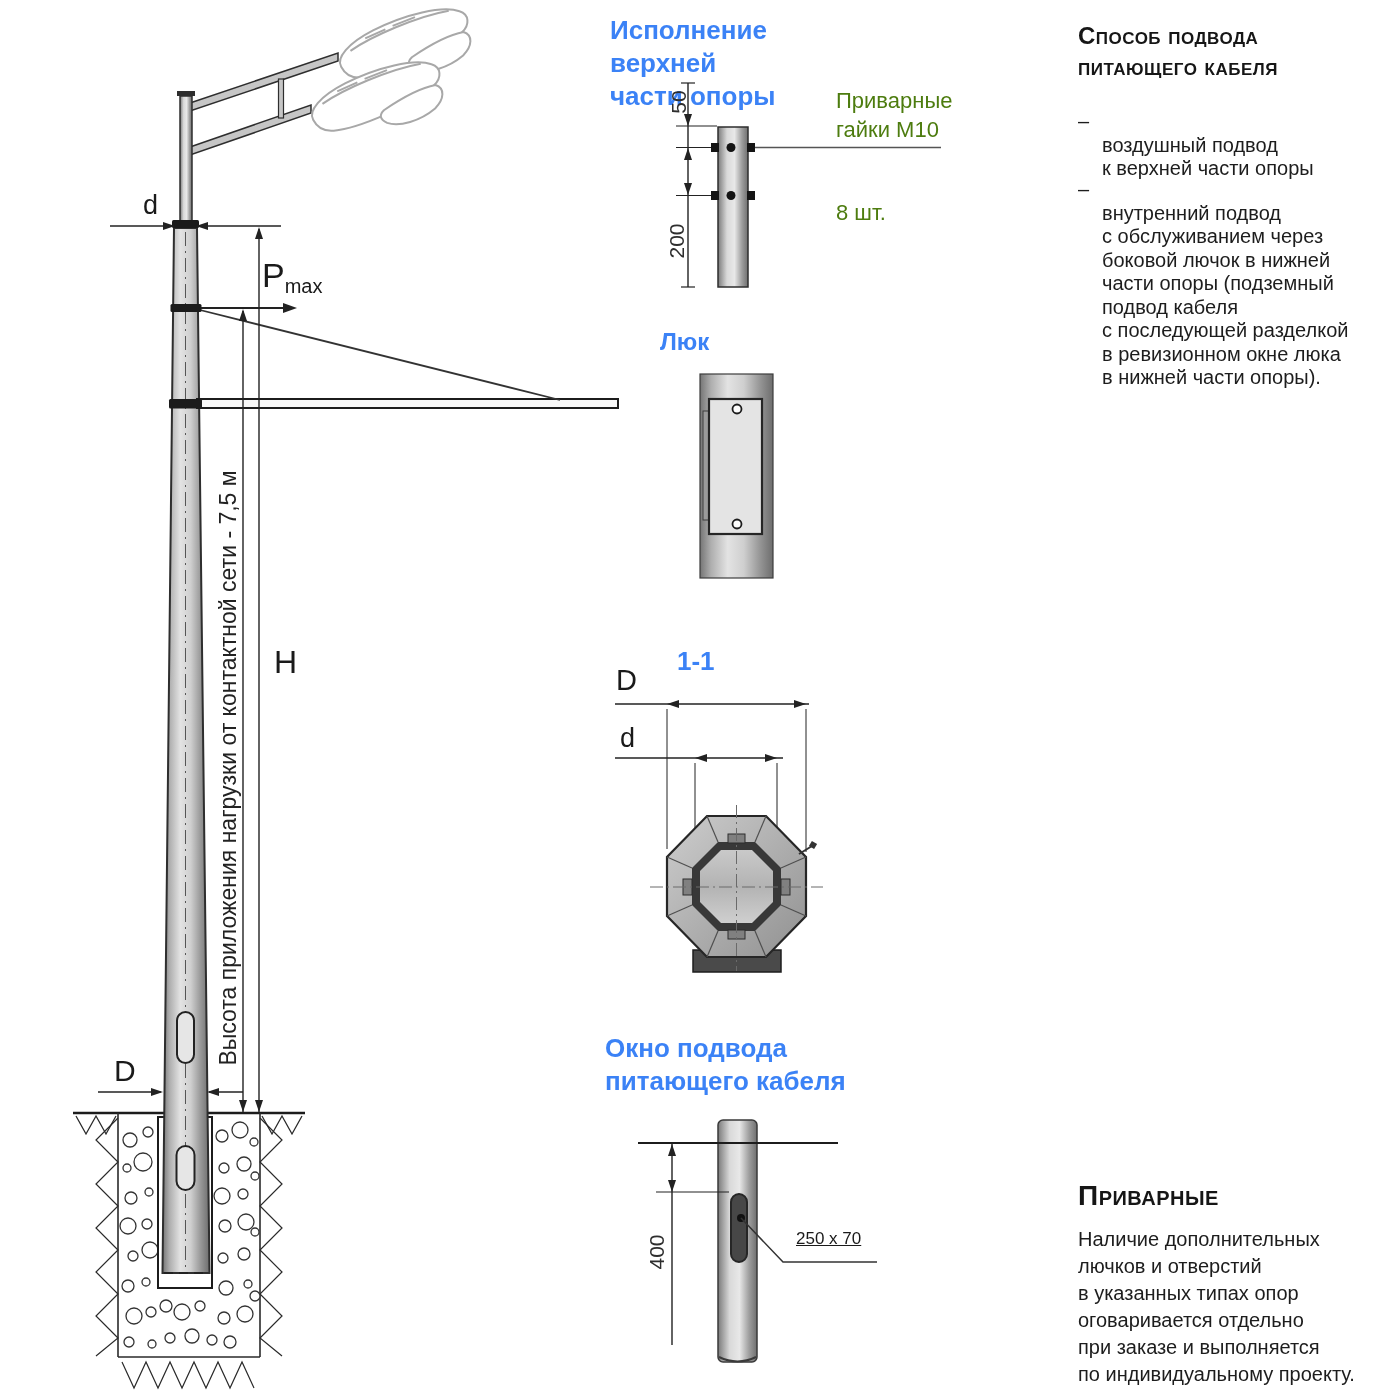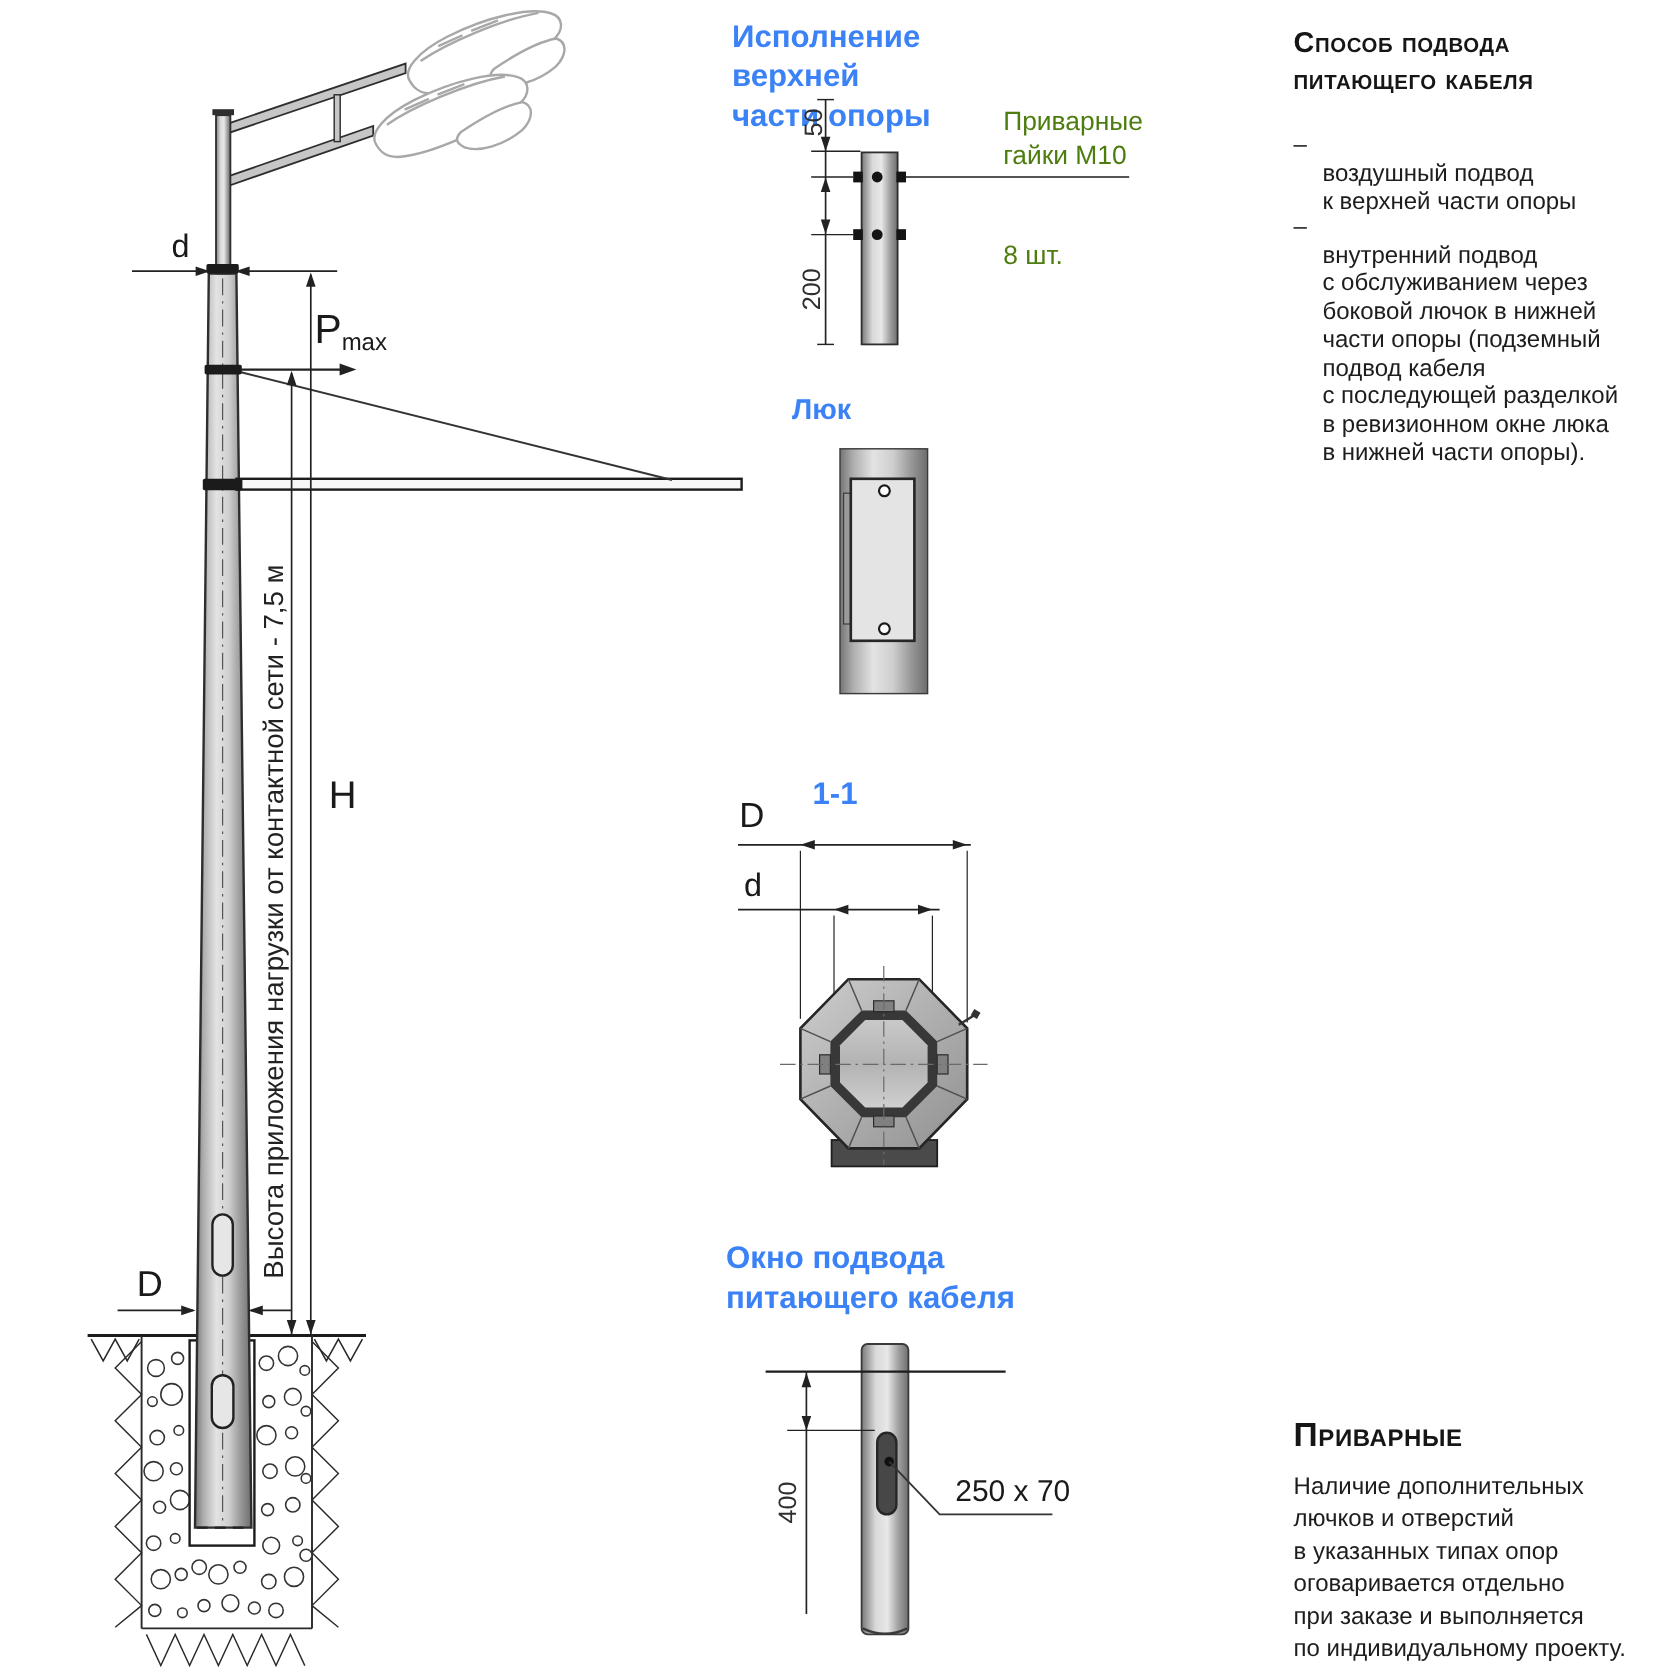--- a/index.html
+++ b/index.html
@@ -273,21 +273,21 @@
 
   <div class="abs blue-title" style="left:660px;top:328px;width:160px;font-size:24px;">Люк</div>
 
   <div class="abs blue-title" style="left:677px;top:646px;width:120px;font-size:26px;">1-1</div>
   <div class="abs" style="left:616px;top:664px;font-size:29px;">D</div>
   <div class="abs" style="left:620px;top:723px;font-size:27px;">d</div>
 
   <div class="abs blue-title pre" style="left:605px;top:1032px;width:270px;font-size:26px;line-height:33px;">Окно подвода
 питающего кабеля</div>
   <div class="abs rot dimtext" style="left:627px;top:1240px;width:60px;">400</div>
-  <div class="abs" style="left:796px;top:1229px;font-size:25px;">250 x 70</div>
+  <div class="abs" style="left:796px;top:1229px;font-size:17px;text-decoration:underline;">250 x 70</div>
 
   <div class="abs caps-title pre" style="left:1078px;top:20px;font-size:24px;line-height:31px;">Способ подвода
 питающего кабеля</div>
   <div class="bullet body-text pre" style="left:1078px;top:110px;">
     <span class="dash">–</span><span>воздушный подвод
 к верхней части опоры</span>
   </div>
   <div class="bullet body-text pre" style="left:1078px;top:178px;">
     <span class="dash">–</span><span>внутренний подвод
 с обслуживанием через

